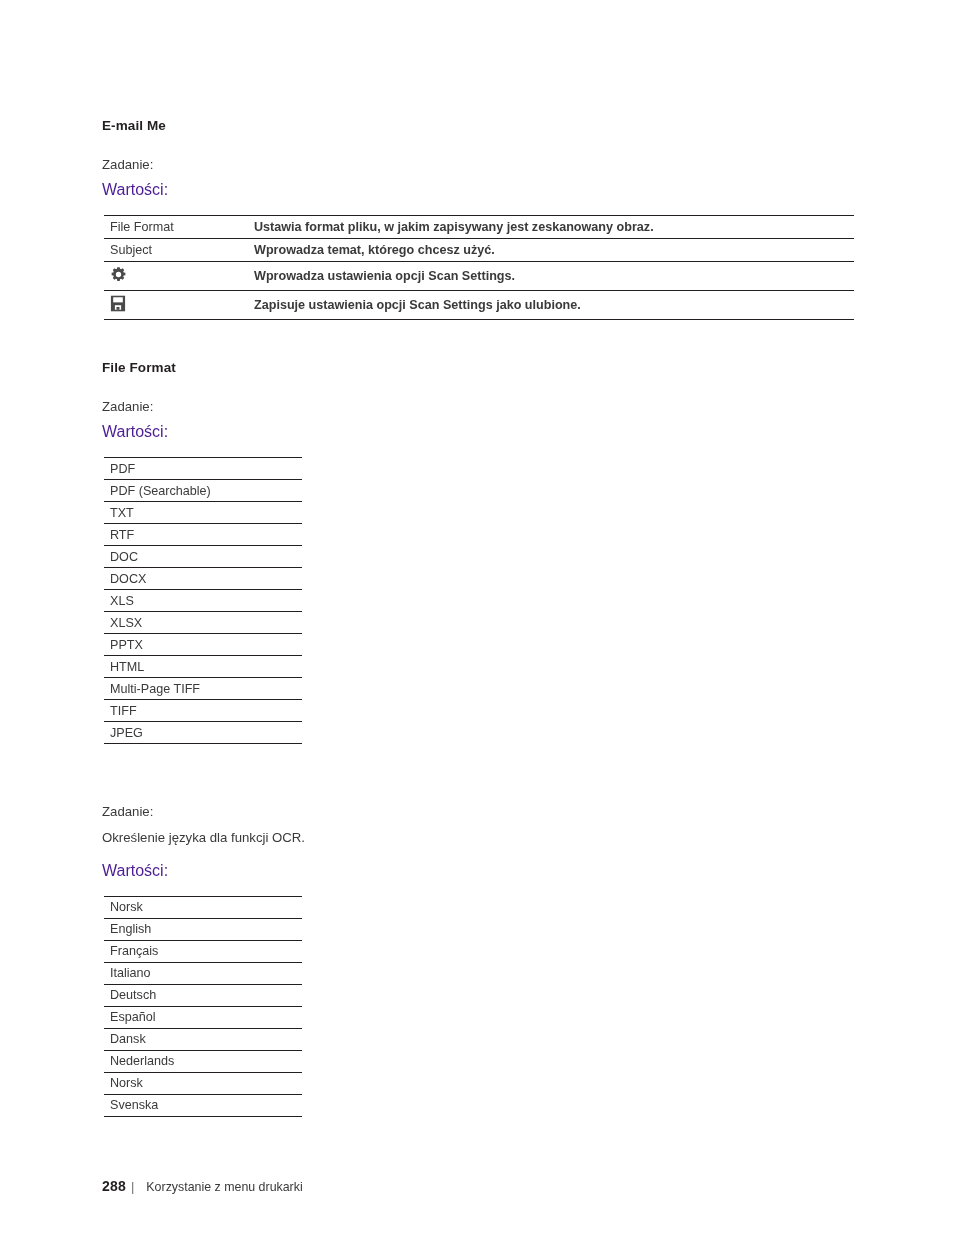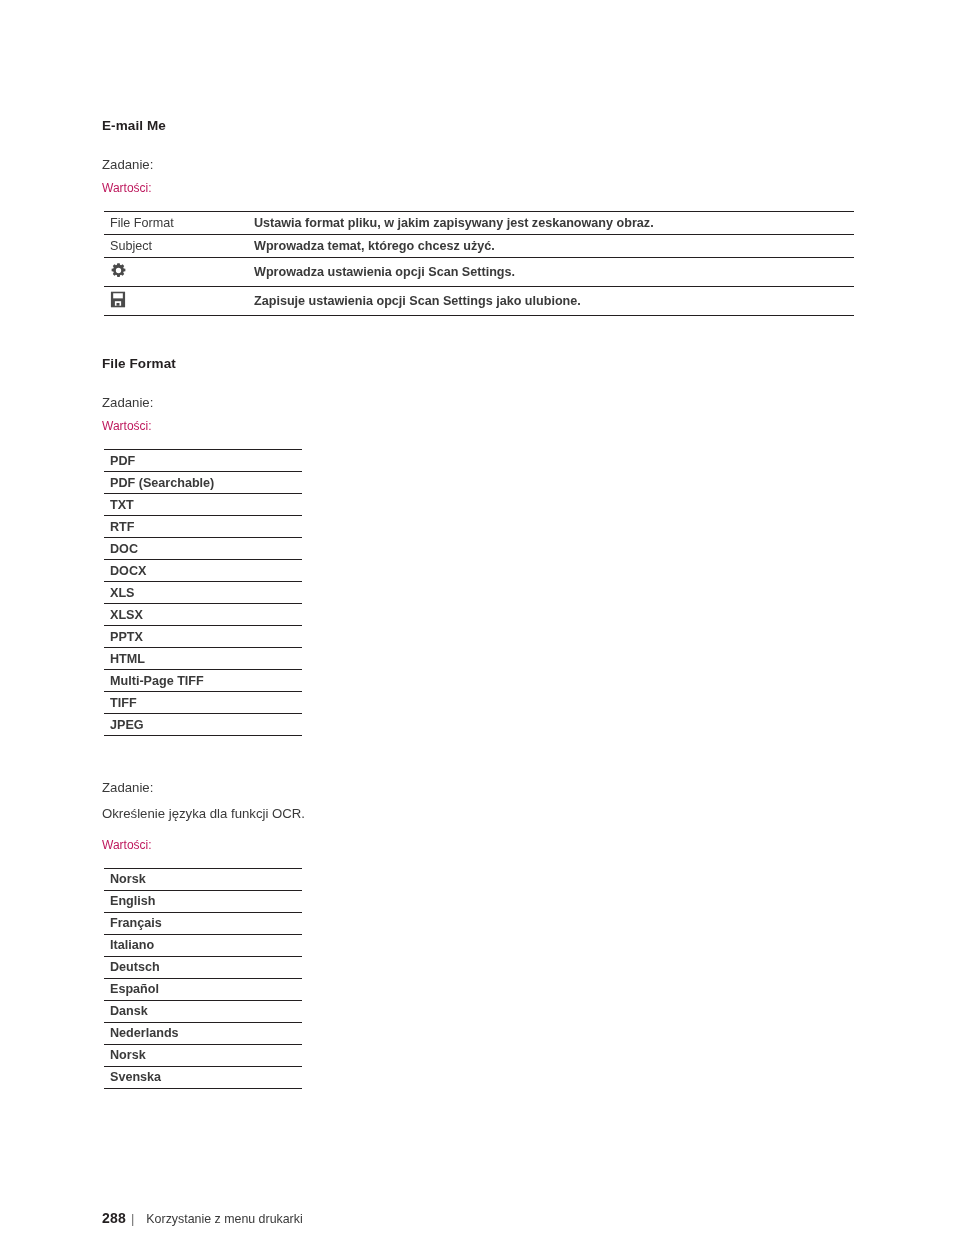--- a/index.html
+++ b/index.html
@@ -32,32 +32,32 @@
     font-size: 13.5px;
     font-weight: bold;
     color: #231f20;
     margin: 0 0 22px 0;
     letter-spacing: 0.1px;
   }
 
   .label-line {
     font-size: 13.2px;
     color: #3a3a3a;
-    margin: 0 0 7px 0;
+    margin: 16px 0 7px 0;
     line-height: 1.45;
   }
   .desc-line {
     font-size: 13.2px;
     color: #3a3a3a;
     margin: 0 0 14px 0;
     line-height: 1.45;
   }
   .values-label {
-    font-size: 12px;
-    color: #be185d;
+    font-size: 16px;
+    color: #4c1d95;
     margin: 0 0 16px 0;
   }
 
   
   table.desc-table {
     border-collapse: collapse;
     width: 750px;
     margin: 0 0 0 2px;
     table-layout: fixed;
   }
@@ -91,41 +91,40 @@
     margin: 0 0 0 2px;
     table-layout: fixed;
   }
   table.value-table td {
     border-top: 1.1px solid #231f20;
     padding: 2px 0 2px 6px;
     font-size: 12.6px;
     color: #3a3a3a;
     height: 17px;
     vertical-align: middle;
-    font-weight: bold;
   }
   table.value-table tr:last-child td {
     border-bottom: 1.1px solid #231f20;
   }
 
   .block-gap { height: 40px; }
   .block-gap-lg { height: 42px; }
 
   
   .icon-wrap {
     display: inline-block;
     line-height: 0;
   }
   svg.glyph { display: block; }
 
   
   .footer {
     position: absolute;
     left: 102px;
-    top: 1210px;
+    top: 1178px;
     display: flex;
     align-items: baseline;
   }
   .footer .pagenum {
     font-size: 14px;
     font-weight: bold;
     color: #231f20;
     letter-spacing: 0.2px;
   }
   .footer .sep {

